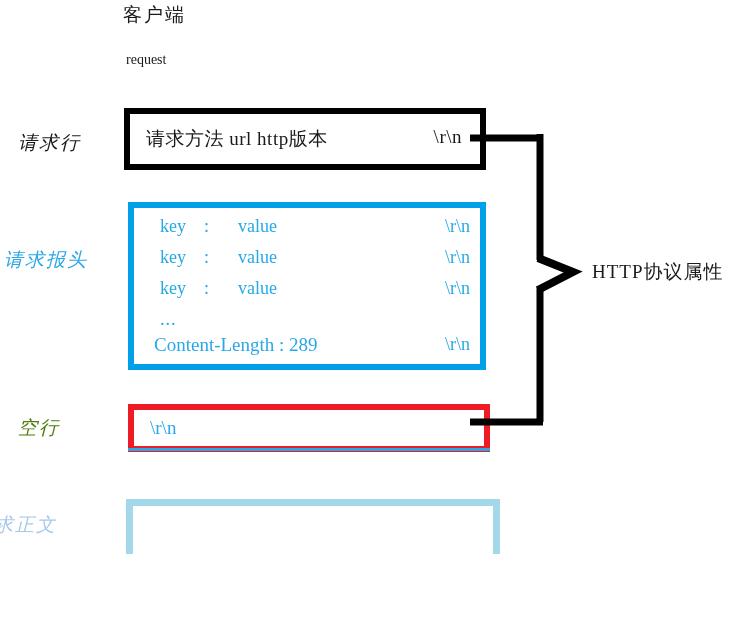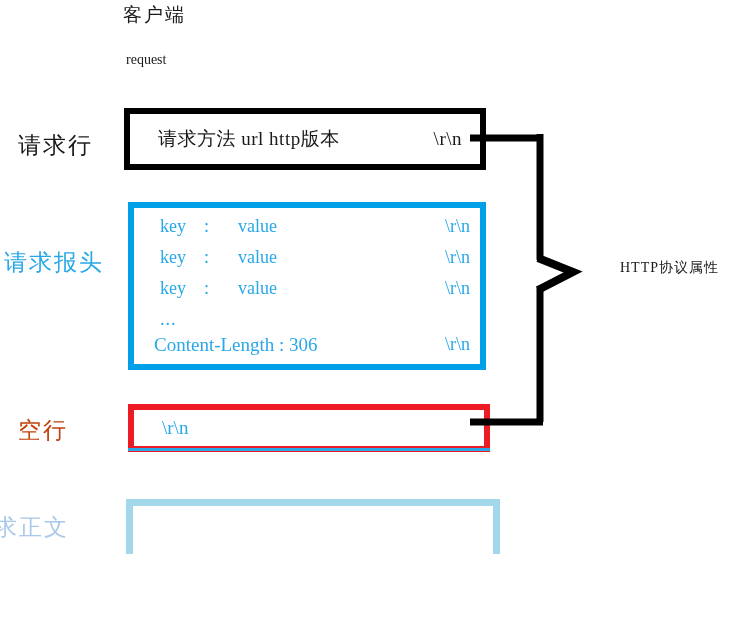--- a/index.html
+++ b/index.html
@@ -31,37 +31,38 @@
   #request-label {
     left: 126px;
     top: 52px;
     font-size: 14px;
   }
 
   
   .row-label {
     position: absolute;
     white-space: nowrap;
-    font-size: 23px;
+    font-size: 19px;
     letter-spacing: 2px;
+    font-style: italic;
   }
   #label-request-line {
     left: 18px;
     top: 130px;
     color: #1a1a1a;
   }
   #label-request-headers {
     left: 4px;
     top: 247px;
     color: #29a8e8;
   }
   #label-blank-line {
     left: 18px;
     top: 415px;
-    color: #c2410c;
+    color: #4d7c0f;
   }
   #label-request-body {
     left: -6px;
     top: 512px;
     color: #a9c8ea;
   }
 
   
   .box {
     position: absolute;
@@ -104,23 +105,22 @@
     height: 113px;
     border: 7px solid #a3d8ea;
   }
 
   
   .line-row {
     position: absolute;
     left: 0;
     right: 0;
     display: flex;
-    align-items: center;
-    white-space: nowrap;
-    margin-left: 12px;
+    align-items: flex-start;
+    white-space: nowrap;
   }
   .line-main {
     flex: 0 0 auto;
   }
   .crlf {
     position: absolute;
     right: 14px;
   }
 
   
@@ -180,23 +180,23 @@
   #connector {
     position: absolute;
     left: 470px;
     top: 120px;
     width: 273px;
     height: 320px;
     pointer-events: none;
   }
   #annotation-http {
     position: absolute;
-    left: 620px;
+    left: 592px;
     top: 259px;
-    font-size: 14px;
+    font-size: 19px;
     color: #1a1a1a;
     white-space: nowrap;
     letter-spacing: 1px;
   }
 </style>
 </head>
 <body>
 
 <div id="canvas">
 
@@ -236,21 +236,21 @@
       <span class="hdr-sep">:</span>
       <span class="hdr-val">value</span>
       <span class="crlf">\r\n</span>
     </div>
 
     <div class="hdr-row ellipsis" style="top:101px;">
       <span class="hdr-key">...</span>
     </div>
 
     <div class="hdr-row content-length" style="top:126px;">
-      <span class="hdr-key">Content-Length : 306</span>
+      <span class="hdr-key">Content-Length : 289</span>
       <span class="crlf">\r\n</span>
     </div>
   </div>
 
   <div class="box" id="box-blank-line">
     <div class="line-row" id="blank-line-row">
       <span class="line-main">\r\n</span>
     </div>
   </div>
   <div id="box-blank-underline"></div>

